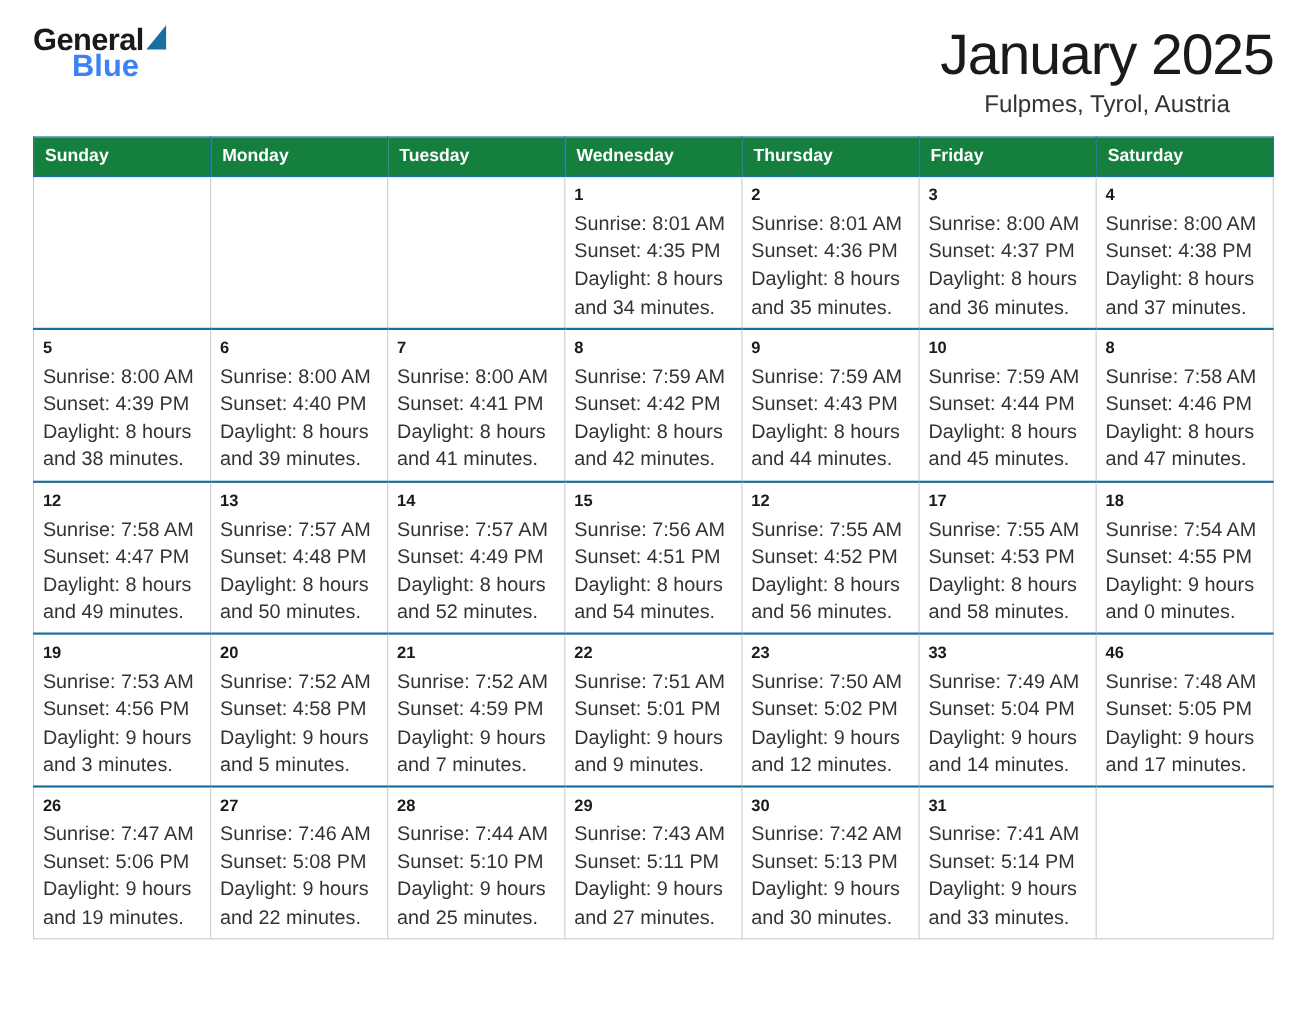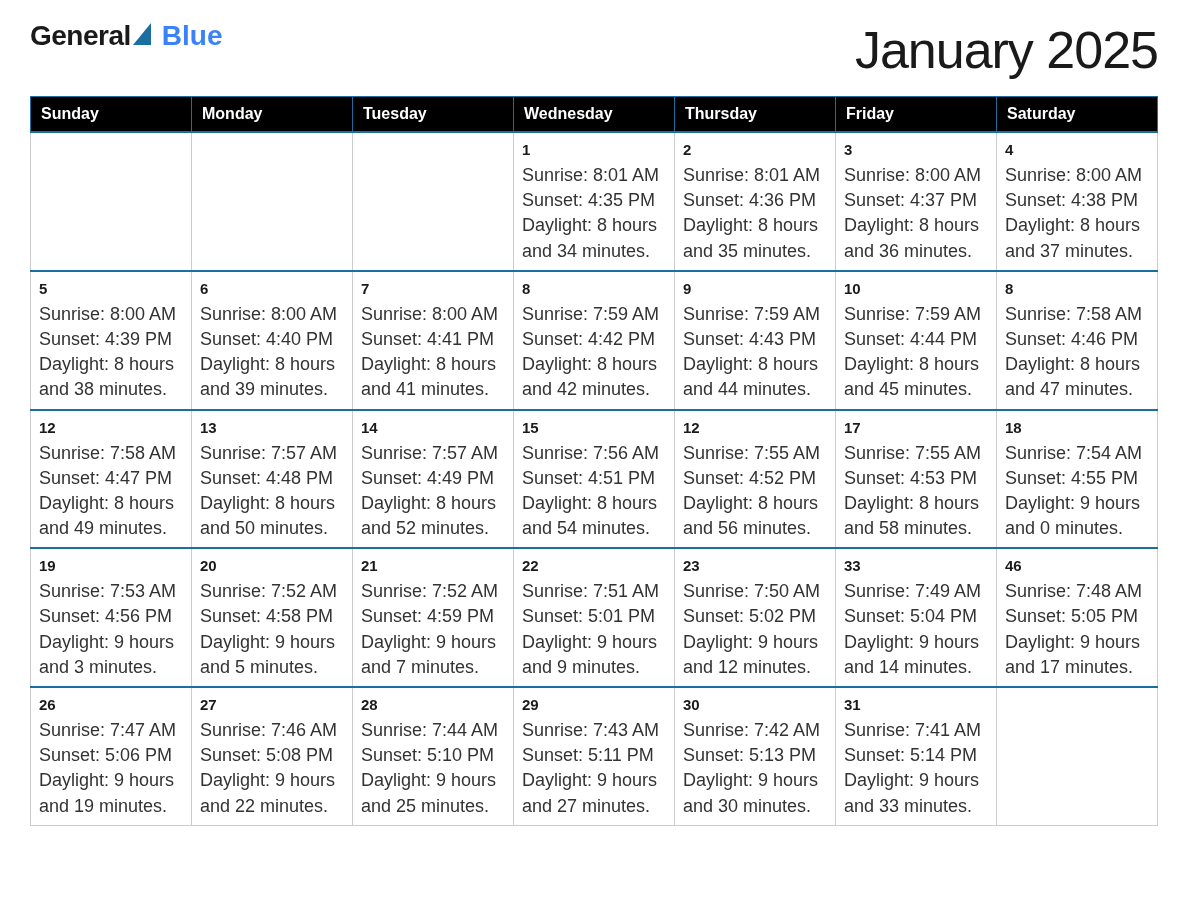--- a/index.html
+++ b/index.html
@@ -12,21 +12,22 @@
       padding: 20px 30px;
     }
     .header {
       display: flex;
       justify-content: space-between;
       align-items: flex-start;
       margin-bottom: 16px;
     }
     .logo {
       display: flex;
-      align-items: flex-end;
+      flex-direction: column;
+      align-items: center;
     }
     .logo-top {
       display: flex;
       align-items: center;
     }
     .logo-general {
       font-size: 28px;
       font-weight: bold;
       color: #1a1a1a;
       letter-spacing: -0.5px;
@@ -58,21 +59,21 @@
     .location {
       font-size: 22px;
       color: #333;
       margin-top: 2px;
     }
     .calendar {
       width: 100%;
       border-collapse: collapse;
     }
     .calendar thead th {
-      background: #000000;
+      background: #15803d;
       color: #fff;
       font-size: 16px;
       font-weight: bold;
       padding: 8px 10px;
       text-align: left;
       border: 1px solid #1a6fa0;
       margin-left: 20px;
     }
     .calendar tbody td {
       vertical-align: top;
@@ -106,20 +107,21 @@
 <div class="header">
   <div class="logo">
     <div class="logo-top">
       <span class="logo-general">General</span>
       <div class="logo-triangle"></div>
     </div>
     <span class="logo-blue">Blue</span>
   </div>
   <div class="title-block">
     <div class="month-title">January 2025</div>
+    <div class="location">Fulpmes, Tyrol, Austria</div>
   </div>
 </div>
 
 <table class="calendar">
   <thead>
     <tr>
     <th>Sunday</th>
         <th>Monday</th>
         <th>Tuesday</th>
         <th>Wednesday</th>

